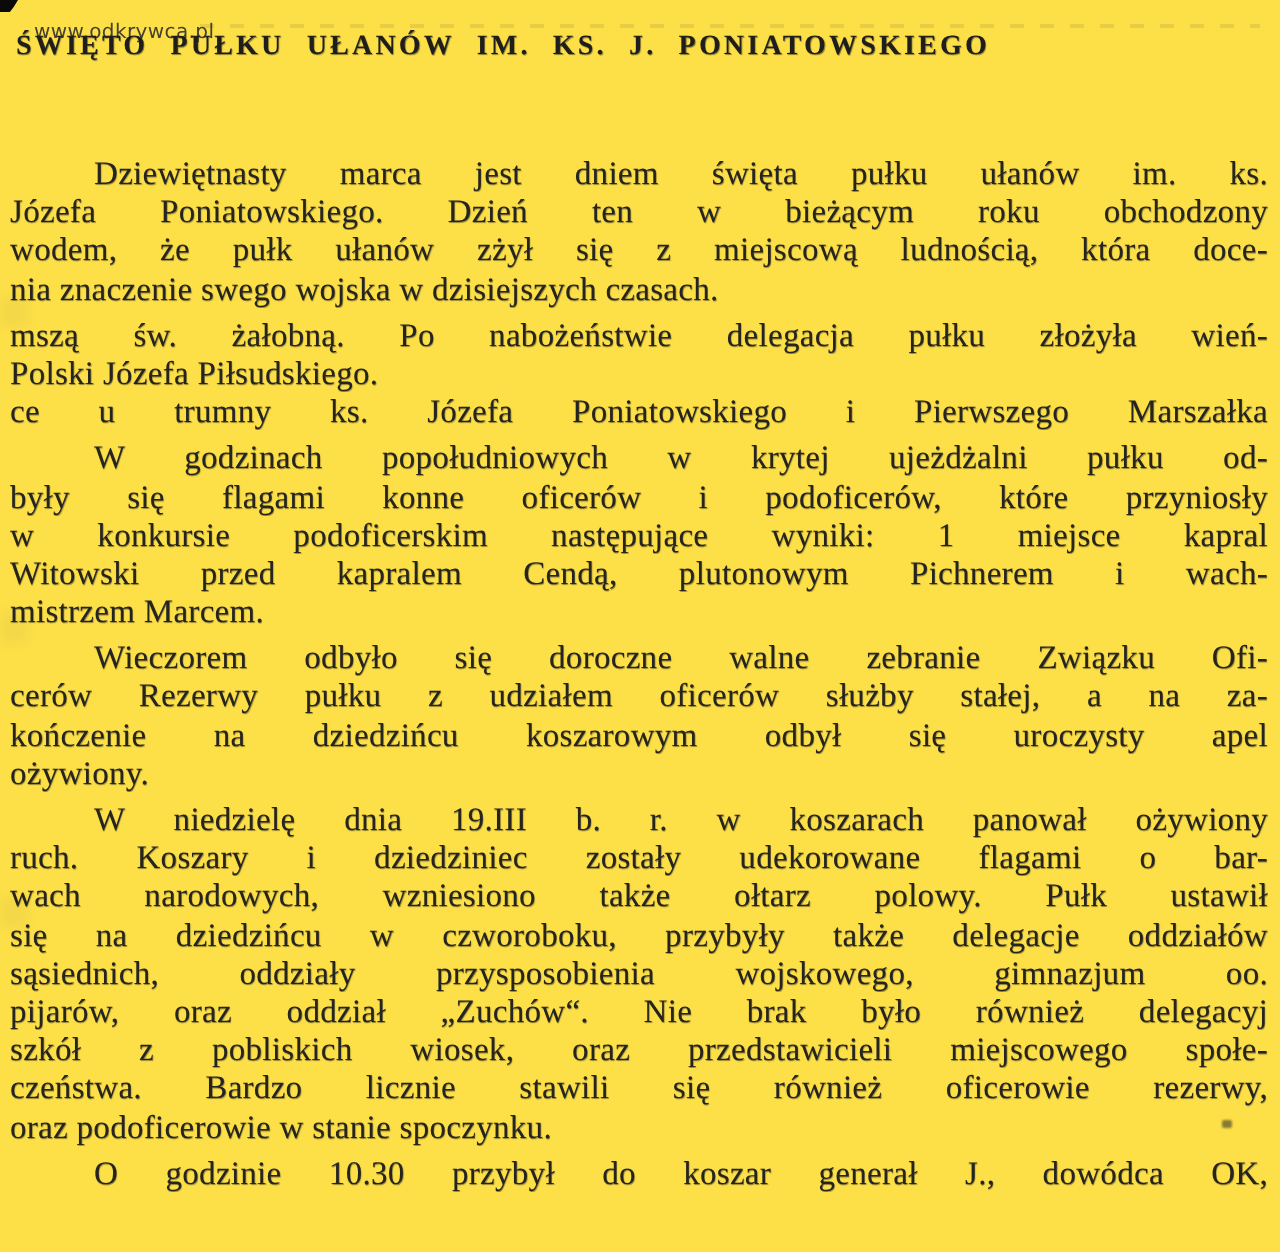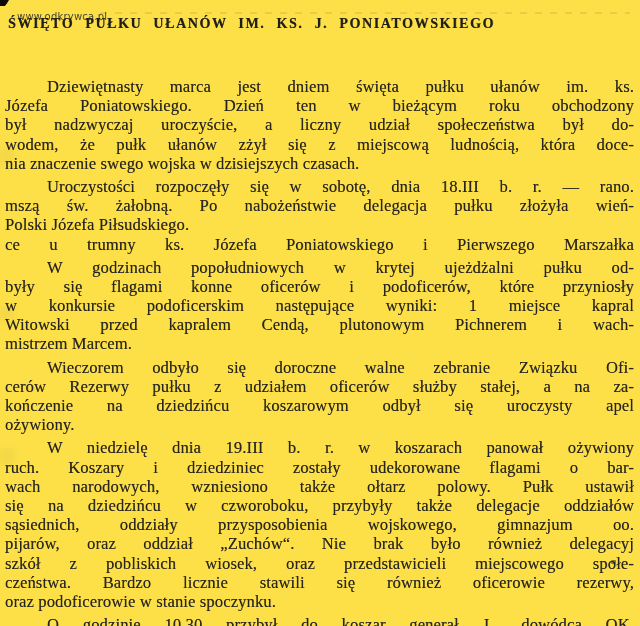--- a/index.html
+++ b/index.html
@@ -84,26 +84,24 @@
   <div class="speck"></div>
 
   <div class="watermark">www.odkrywca.pl</div>
 
   <h1 class="headline" style="margin:0;">ŚWIĘTO PUŁKU UŁANÓW IM. KS. J. PONIATOWSKIEGO</h1>
 
   <div class="article">
       <div class="para">
         <div class="line indent">Dziewiętnasty marca jest dniem święta pułku ułanów im. ks.</div>
         <div class="line">Józefa Poniatowskiego. Dzień ten w bieżącym roku obchodzony</div>
-        <div class="line">był nadzwyczaj uroczyście, a liczny udział społeczeństwa był do-</div>
         <div class="line">wodem, że pułk ułanów zżył się z miejscową ludnością, która doce-</div>
         <div class="line last">nia znaczenie swego wojska w dzisiejszych czasach.</div>
       </div>
       <div class="para">
-        <div class="line indent">Uroczystości rozpoczęły się w sobotę, dnia 18.III b. r. — rano.</div>
         <div class="line">mszą św. żałobną. Po nabożeństwie delegacja pułku złożyła wień-</div>
         <div class="line last">Polski Józefa Piłsudskiego.</div>
         <div class="line">ce u trumny ks. Józefa Poniatowskiego i Pierwszego Marszałka</div>
       </div>
       <div class="para">
         <div class="line indent">W godzinach popołudniowych w krytej ujeżdżalni pułku od-</div>
         <div class="line">były się flagami konne oficerów i podoficerów, które przyniosły</div>
         <div class="line">w konkursie podoficerskim następujące wyniki: 1 miejsce kapral</div>
         <div class="line">Witowski przed kapralem Cendą, plutonowym Pichnerem i wach-</div>
         <div class="line last">mistrzem Marcem.</div>

